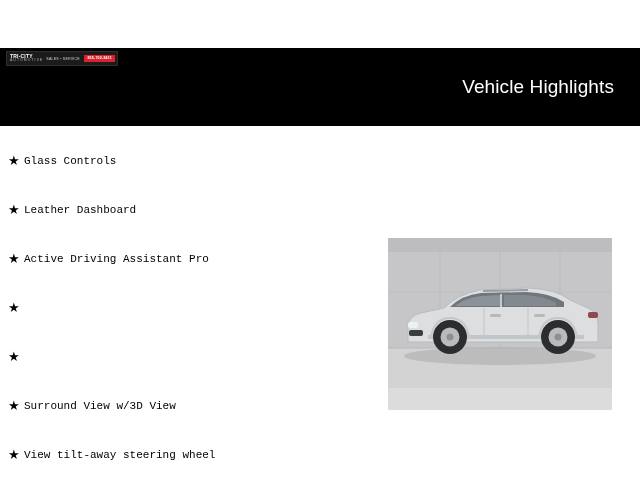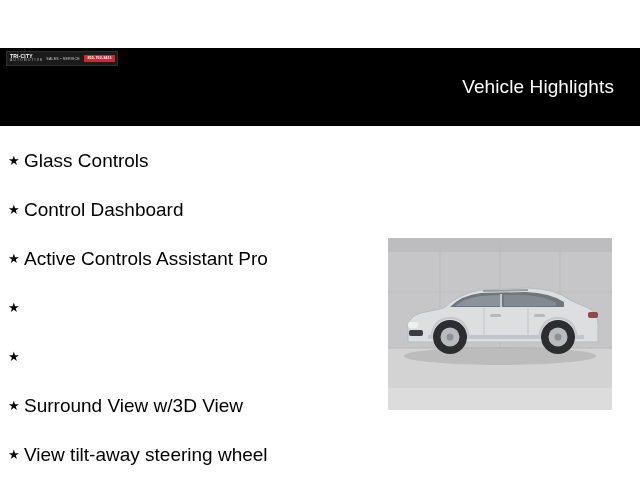--- a/index.html
+++ b/index.html
@@ -105,22 +105,23 @@
   .bullet {
     width: 16px;
     color: #000000;
     font-size: 13px;
     line-height: 1;
     text-align: left;
     flex: 0 0 16px;
   }
   .item-label {
     color: #000000;
-    font-size: 19px;
-    white-space: nowrap;
+    font-size: 11px;
+    white-space: nowrap;
+    font-family: Liberation Mono, monospace;
   }
 
   
   .photo {
     position: absolute;
     left: 388px; top: 112px;
     width: 224px; height: 172px;
     background: #c9c9cb;
     overflow: hidden;
   }
@@ -147,25 +148,25 @@
 
   <div class="content">
 
     <ul class="list">
       <li>
         <span class="bullet">★</span>
         <span class="item-label">Glass Controls</span>
       </li>
       <li>
         <span class="bullet">★</span>
-        <span class="item-label">Control Dashboard</span>
-      </li>
-      <li>
-        <span class="bullet">★</span>
-        <span class="item-label">Active Controls Assistant Pro</span>
+        <span class="item-label">Leather Dashboard</span>
+      </li>
+      <li>
+        <span class="bullet">★</span>
+        <span class="item-label">Active Driving Assistant Pro</span>
       </li>
       <li>
         <span class="bullet">★</span>
       </li>
       <li>
         <span class="bullet">★</span>
       </li>
       <li>
         <span class="bullet">★</span>
         <span class="item-label">Surround View w/3D View</span>

